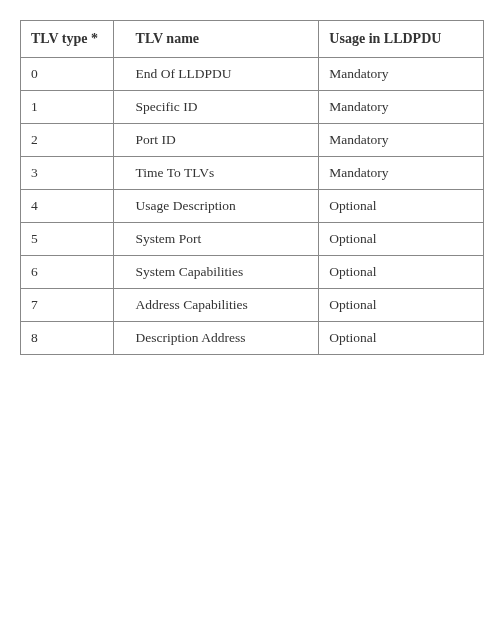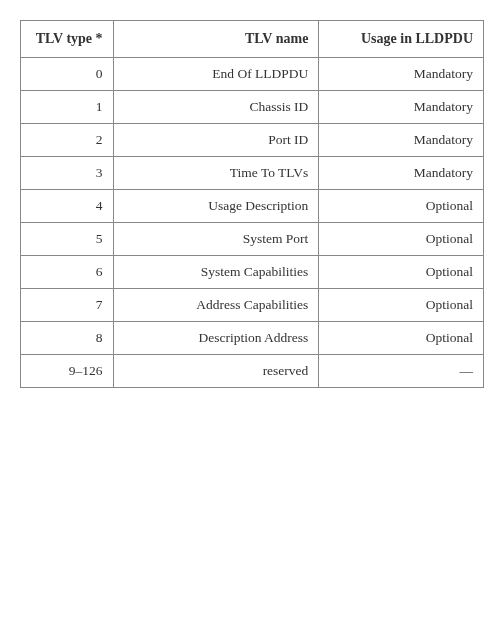--- a/index.html
+++ b/index.html
@@ -22,21 +22,21 @@
 
     table {
       width: 100%;
       border-collapse: collapse;
       border: 1.5px solid #555;
     }
 
     th, td {
       border: 1px solid #888;
       padding: 8px 10px;
-      text-align: right;
+      text-align: left;
       vertical-align: middle;
       color: #333;
     }
 
     thead th {
       font-weight: bold;
       background: #fff;
       font-size: 14px;
       line-height: 1.4;
     }
@@ -44,22 +44,22 @@
     tbody td {
       font-size: 13.5px;
     }
 
     .col-type {
       width: 90px;
     }
 
     .col-name {
       width: 200px;
-      text-align: right;
-      padding-left: 14px;
+      text-align: left;
+      padding-left: 22px;
     }
 
     .col-usage {
       width: 160px;
       margin-top: 24px;
     }
   </style>
 </head>
 <body>
 
@@ -72,21 +72,21 @@
     </tr>
   </thead>
   <tbody id="table-body">
   <tr>
         <td class="col-type">0</td>
         <td class="col-name">End Of LLDPDU</td>
         <td class="col-usage">Mandatory</td>
       </tr>
       <tr>
         <td class="col-type">1</td>
-        <td class="col-name">Chassis ID</td>
+        <td class="col-name">Specific ID</td>
         <td class="col-usage">Mandatory</td>
       </tr>
       <tr>
         <td class="col-type">2</td>
         <td class="col-name">Port ID</td>
         <td class="col-usage">Mandatory</td>
       </tr>
       <tr>
         <td class="col-type">3</td>
         <td class="col-name">Time To TLVs</td>
@@ -110,19 +110,14 @@
       <tr>
         <td class="col-type">7</td>
         <td class="col-name">Address Capabilities</td>
         <td class="col-usage">Optional</td>
       </tr>
       <tr>
         <td class="col-type">8</td>
         <td class="col-name">Description Address</td>
         <td class="col-usage">Optional</td>
       </tr>
-      <tr>
-        <td class="col-type">9–126</td>
-        <td class="col-name">reserved</td>
-        <td class="col-usage">—</td>
-      </tr>
     </tbody>
 </table>
 
 </body></html>

